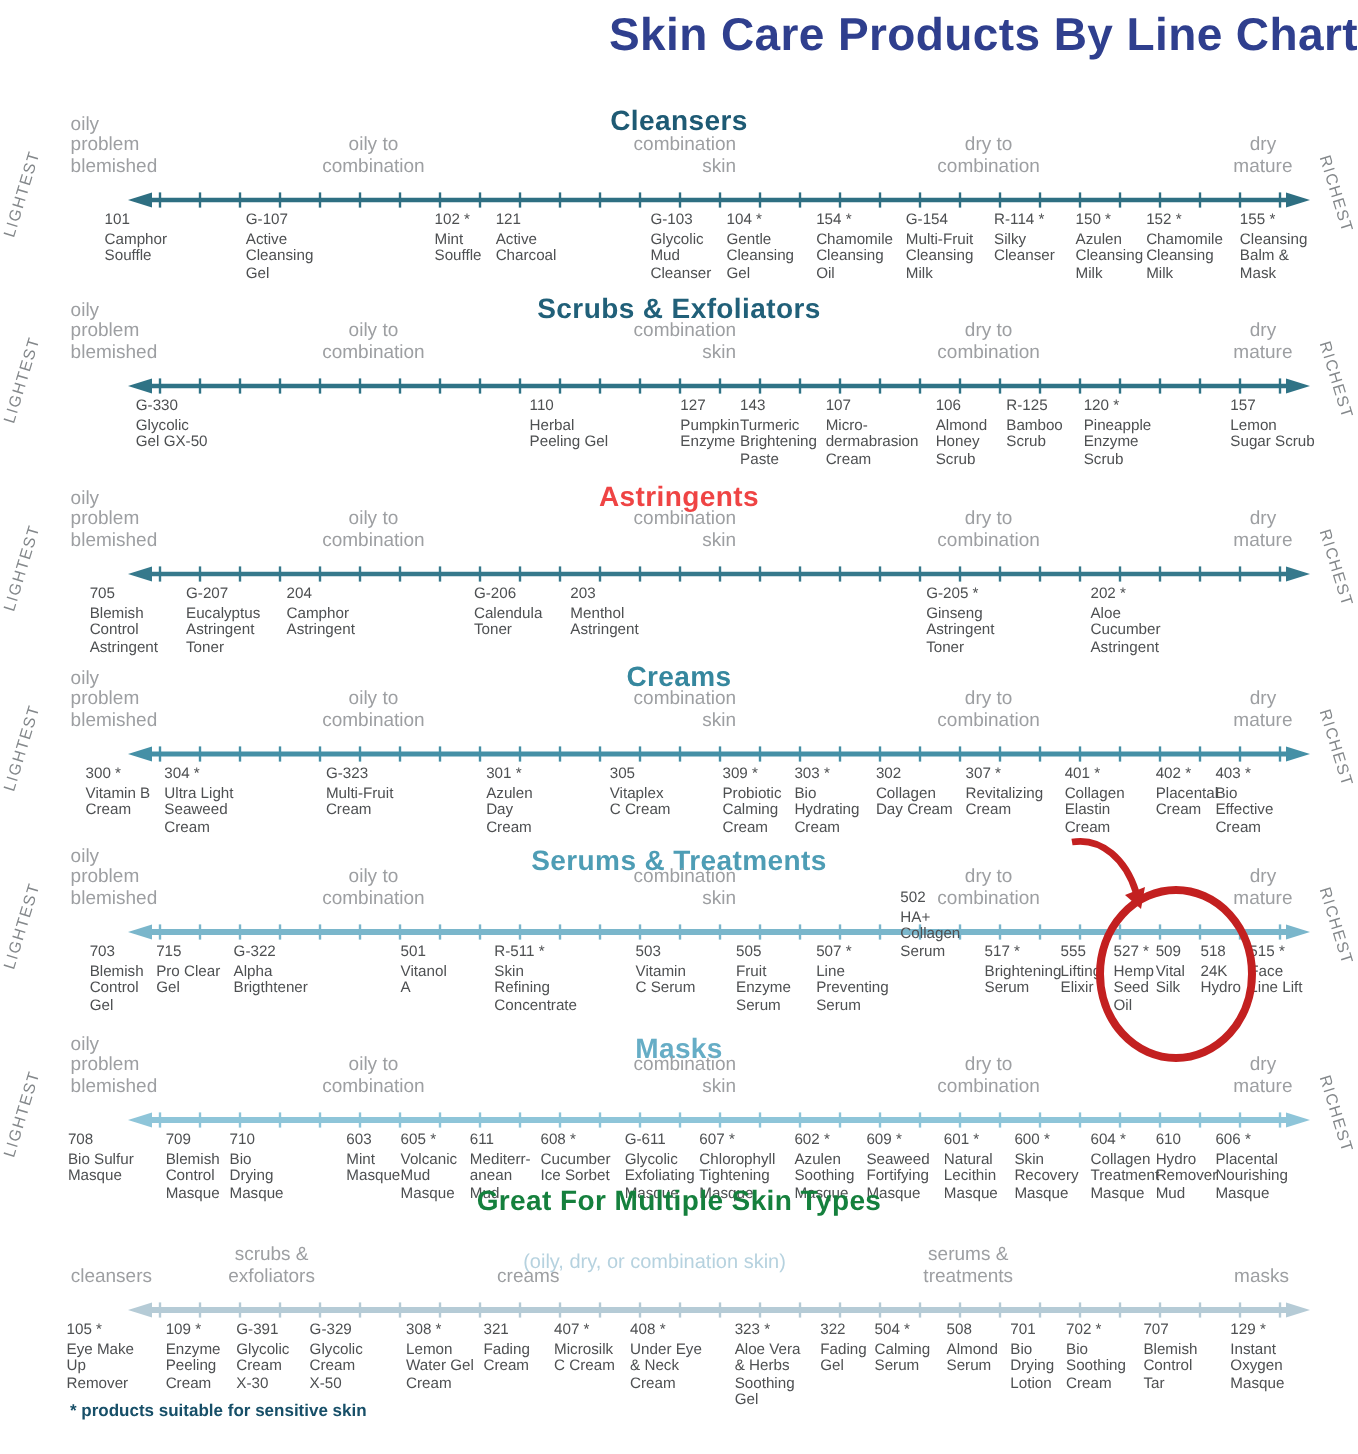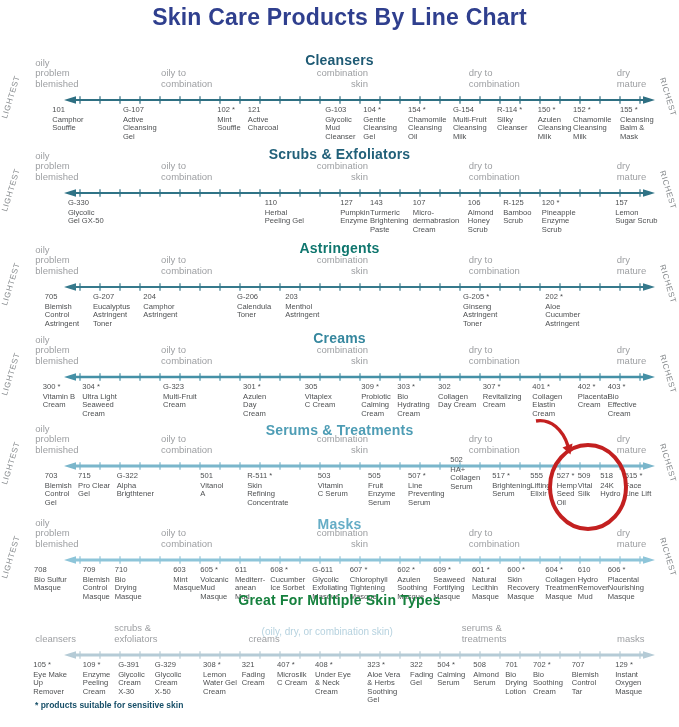--- a/index.html
+++ b/index.html
@@ -1,24 +1,24 @@
 <!DOCTYPE html>
 <html style="--title-color: #2f3f8e; --zone-color: #9d9fa2; --product-color: #4e5052; --end-color: #84888b; --footnote-color: #174f68;"><head>
 <meta charset="utf-8">
 <style>
   html,body{margin:0;padding:0;background:#fff;}
   .page{position:relative;width:679px;height:727px;background:#fff;overflow:hidden;
         font-family:"Liberation Sans",sans-serif;}
-  .main-title{position:absolute;top:4px;left:0;width:100%;text-align:center;
+  .main-title{position:absolute;top:4px;left:0;width:100%;text-align:right;
         font-size:23px;font-weight:bold;letter-spacing:.2px;color:var(--title-color,#2f3f8e);}
   .sec-title{position:absolute;left:0;width:100%;text-align:center;font-weight:bold;
         font-size:14px;letter-spacing:.2px;}
   .sec-subtitle{position:absolute;transform:translateX(-50%);font-size:10px;white-space:nowrap;}
   .zone{position:absolute;font-size:9.5px;line-height:10.5px;color:var(--zone-color,#9d9fa2);white-space:nowrap;}
-  .zone.center{transform:translateX(-50%);}
+  .zone.center{transform:translateX(-50%);text-align:center;}
   .zone.right{transform:translateX(-100%);text-align:right;}
   .product{position:absolute;font-size:7.6px;line-height:8.4px;color:var(--product-color,#4e5052);white-space:nowrap;}
   .pcode{margin-bottom:1.5px;}
   .endlabel{position:absolute;font-size:8px;letter-spacing:.7px;color:var(--end-color,#84888b);
         transform:translate(-50%,-50%) rotate(-73deg);white-space:nowrap;}
   .endlabel.right{transform:translate(-50%,-50%) rotate(73deg);}
   .axis-svg{position:absolute;left:0;width:679px;height:16px;}
   .footnote{position:absolute;left:35px;top:700px;font-size:8.5px;font-weight:bold;
         color:var(--footnote-color,#174f68);}
   .annotation-svg{position:absolute;left:0;top:0;width:679px;height:727px;pointer-events:none;}
@@ -256,21 +256,21 @@
         <div class="pcode">120 *</div>
         <div>Pineapple</div>
         <div>Enzyme</div>
         <div>Scrub</div>
       </div>
       <div class="product" style="left:90.6%;top:199px">
         <div class="pcode">157</div>
         <div>Lemon</div>
         <div>Sugar Scrub</div>
       </div>
-      <div class="sec-title" style="top:240px;color:#0f766e">Astringents</div>
+      <div class="sec-title" style="top:240px;color:#ef4444">Astringents</div>
       <div class="zone left" style="left:5.2%;bottom:451px">
         <div>oily</div>
         <div>problem</div>
         <div>blemished</div>
       </div>
       <div class="zone center" style="left:27.5%;bottom:451px">
         <div>oily to</div>
         <div>combination</div>
       </div>
       <div class="zone right" style="left:54.2%;bottom:451px">
@@ -579,21 +579,21 @@
         <div>Fruit</div>
         <div>Enzyme</div>
         <div>Serum</div>
       </div>
       <div class="product" style="left:60.1%;top:472px">
         <div class="pcode">507 *</div>
         <div>Line</div>
         <div>Preventing</div>
         <div>Serum</div>
       </div>
-      <div class="product" style="left:66.3%;top:456px">
+      <div class="product" style="left:66.3%;top:445px">
         <div class="pcode">502</div>
         <div>HA+</div>
         <div>Collagen</div>
         <div>Serum</div>
       </div>
       <div class="product" style="left:72.5%;top:472px">
         <div class="pcode">517 *</div>
         <div>Brightening</div>
         <div>Serum</div>
       </div>

